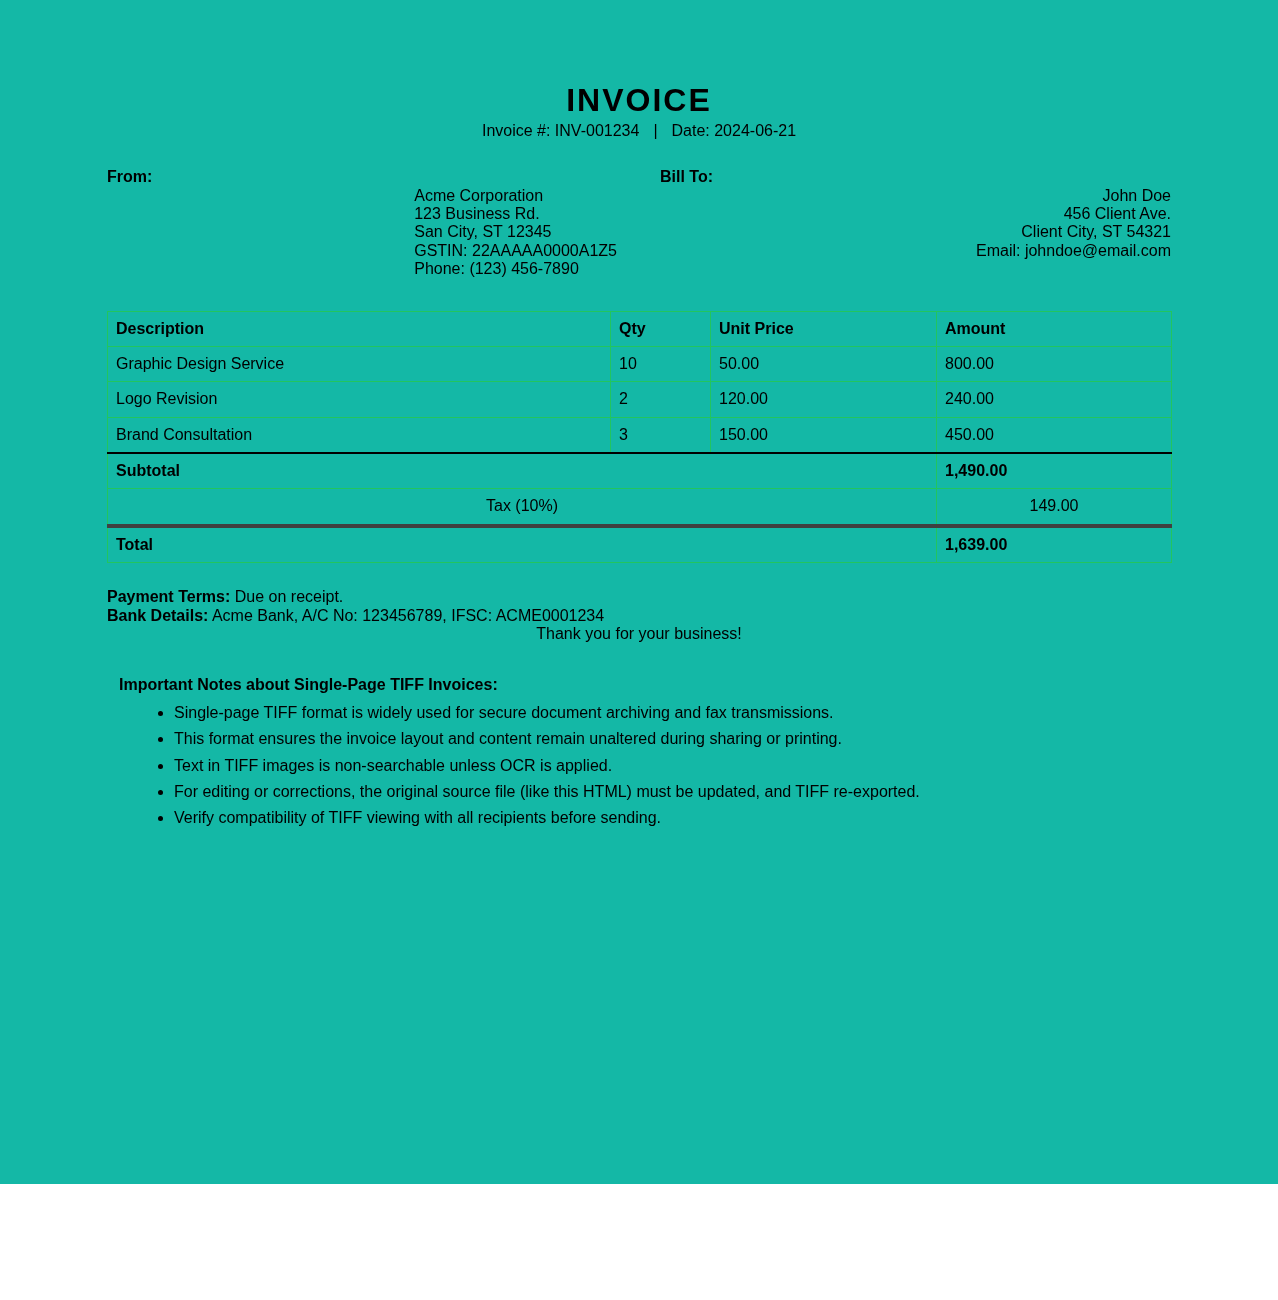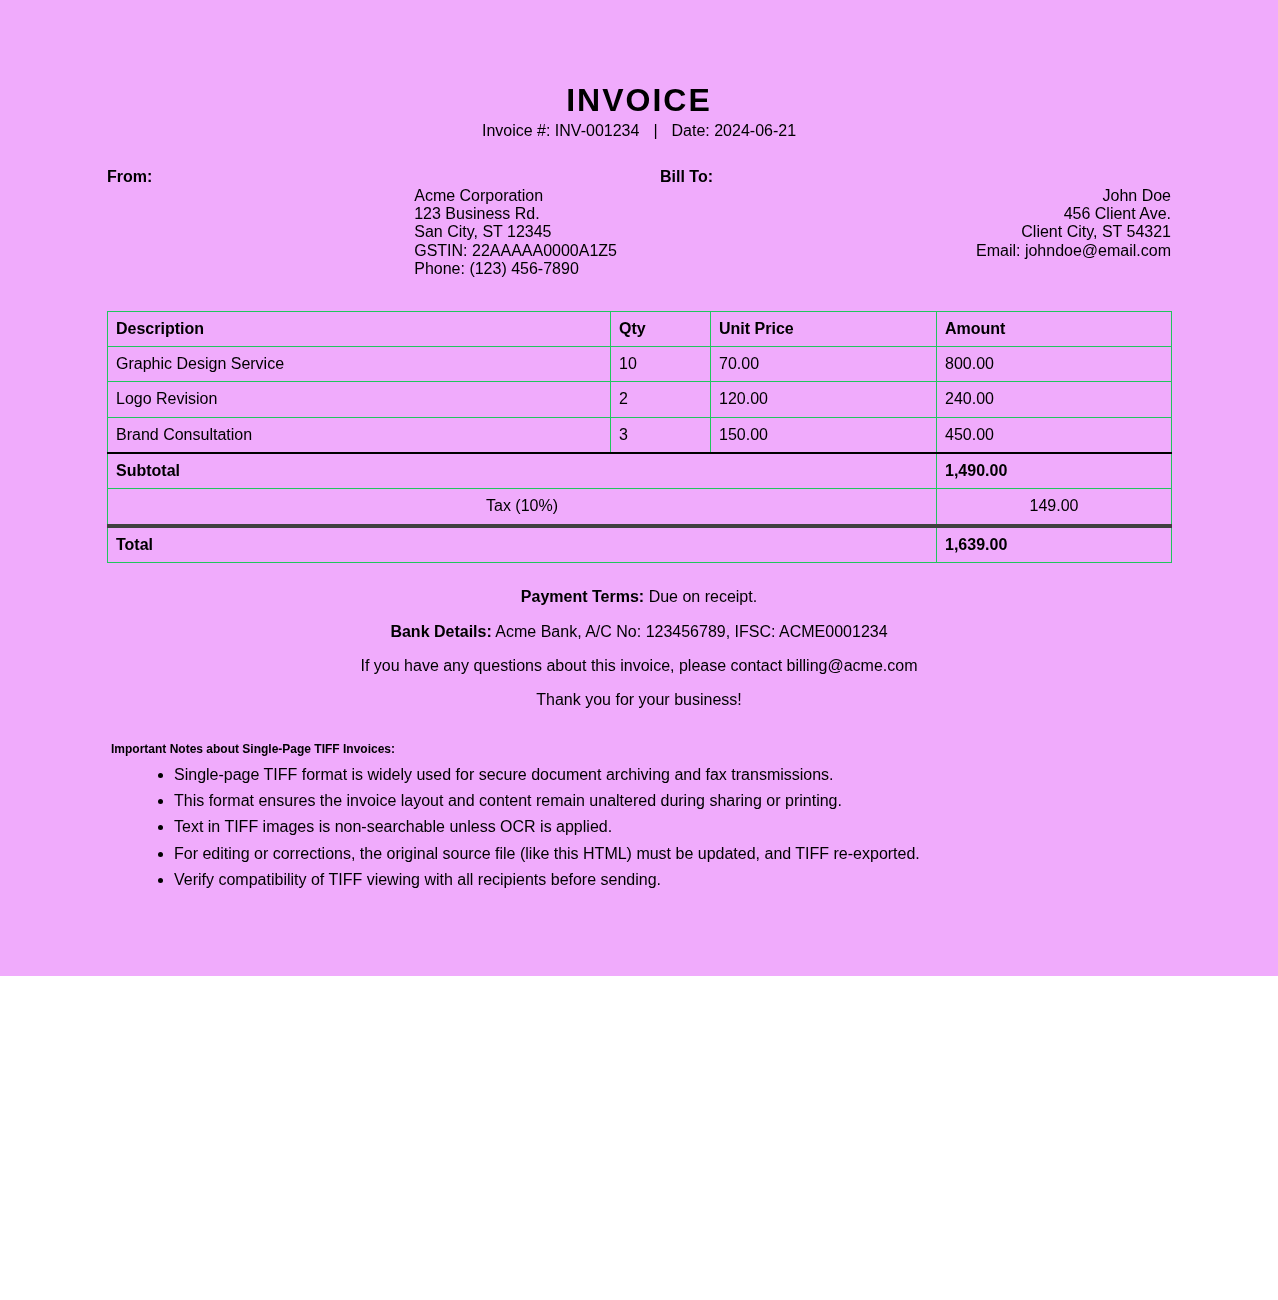--- a/index.html
+++ b/index.html
@@ -6,22 +6,22 @@
   html, body { margin: 0; padding: 0; }
   body {
     background: #ffffff;
     color: #000000;
     font-family: "Liberation Sans", sans-serif;
     font-size: 16px;
     line-height: 1.15;
   }
   .canvas {
     width: 1278px;
-    height: 976px;
-    background: #f0abfc;
+    height: 1184px;
+    background: #14b8a6;
     overflow: hidden;
   }
   .page {
     width: 1064px;
     margin: 0 auto;
     padding-top: 82px;
   }
   .title {
     font-size: 32px;
     font-weight: bold;
@@ -66,25 +66,25 @@
     overflow: hidden;
     white-space: nowrap;
   }
   table.items thead th { font-weight: bold; }
   .totals-label { text-align: right; }
   tr.row-subtotal td { border-top: 2px solid #000000; font-weight: bold; margin-top: 14px; }
   tr.row-tax td { font-weight: normal; text-align: center; }
   tr.row-total td { border-top: 4px solid #404040; font-weight: bold; }
 
   .terms { margin-top: 25px; }
-  .terms p { margin: 16px; text-align: center; }
+  .terms p { margin: 0; }
   .center { text-align: center; }
 
   .notes { margin-top: 33px; }
-  .notes-heading { font-weight: bold; margin: 0 0 9px 4px; font-size: 12px; }
+  .notes-heading { font-weight: bold; margin: 0 0 9px 12px; font-size: 16px; }
   .notes ul { margin: 0; padding-left: 59px; }
   .notes li { margin: 8px; }
 </style>
 </head>
 <body>
 
 <div class="canvas">
   <div class="page">
 
     <h1 class="title">INVOICE</h1>
@@ -127,21 +127,21 @@
           <th>Description</th>
           <th>Qty</th>
           <th>Unit Price</th>
           <th>Amount</th>
         </tr>
       </thead>
       <tbody>
         <tr>
           <td>Graphic Design Service</td>
           <td>10</td>
-          <td>70.00</td>
+          <td>50.00</td>
           <td>800.00</td>
         </tr>
         <tr>
           <td>Logo Revision</td>
           <td>2</td>
           <td>120.00</td>
           <td>240.00</td>
         </tr>
         <tr>
           <td>Brand Consultation</td>
@@ -160,21 +160,20 @@
         <tr class="row-total">
           <td colspan="3" class="totals-label">Total</td>
           <td>1,639.00</td>
         </tr>
       </tbody>
     </table>
 
     <div class="terms">
       <p><strong>Payment Terms:</strong> <span>Due on receipt.</span></p>
       <p><strong>Bank Details:</strong> <span>Acme Bank, A/C No: 123456789, IFSC: ACME0001234</span></p>
-      <p class="center">If you have any questions about this invoice, please contact billing@acme.com</p>
       <p class="center">Thank you for your business!</p>
     </div>
 
     <div class="notes">
       <p class="notes-heading">Important Notes about Single-Page TIFF Invoices:</p>
       <ul>
         <li>Single-page TIFF format is widely used for secure document archiving and fax transmissions.</li>
         <li>This format ensures the invoice layout and content remain unaltered during sharing or printing.</li>
         <li>Text in TIFF images is non-searchable unless OCR is applied.</li>
         <li>For editing or corrections, the original source file (like this HTML) must be updated, and TIFF re-exported.</li>

